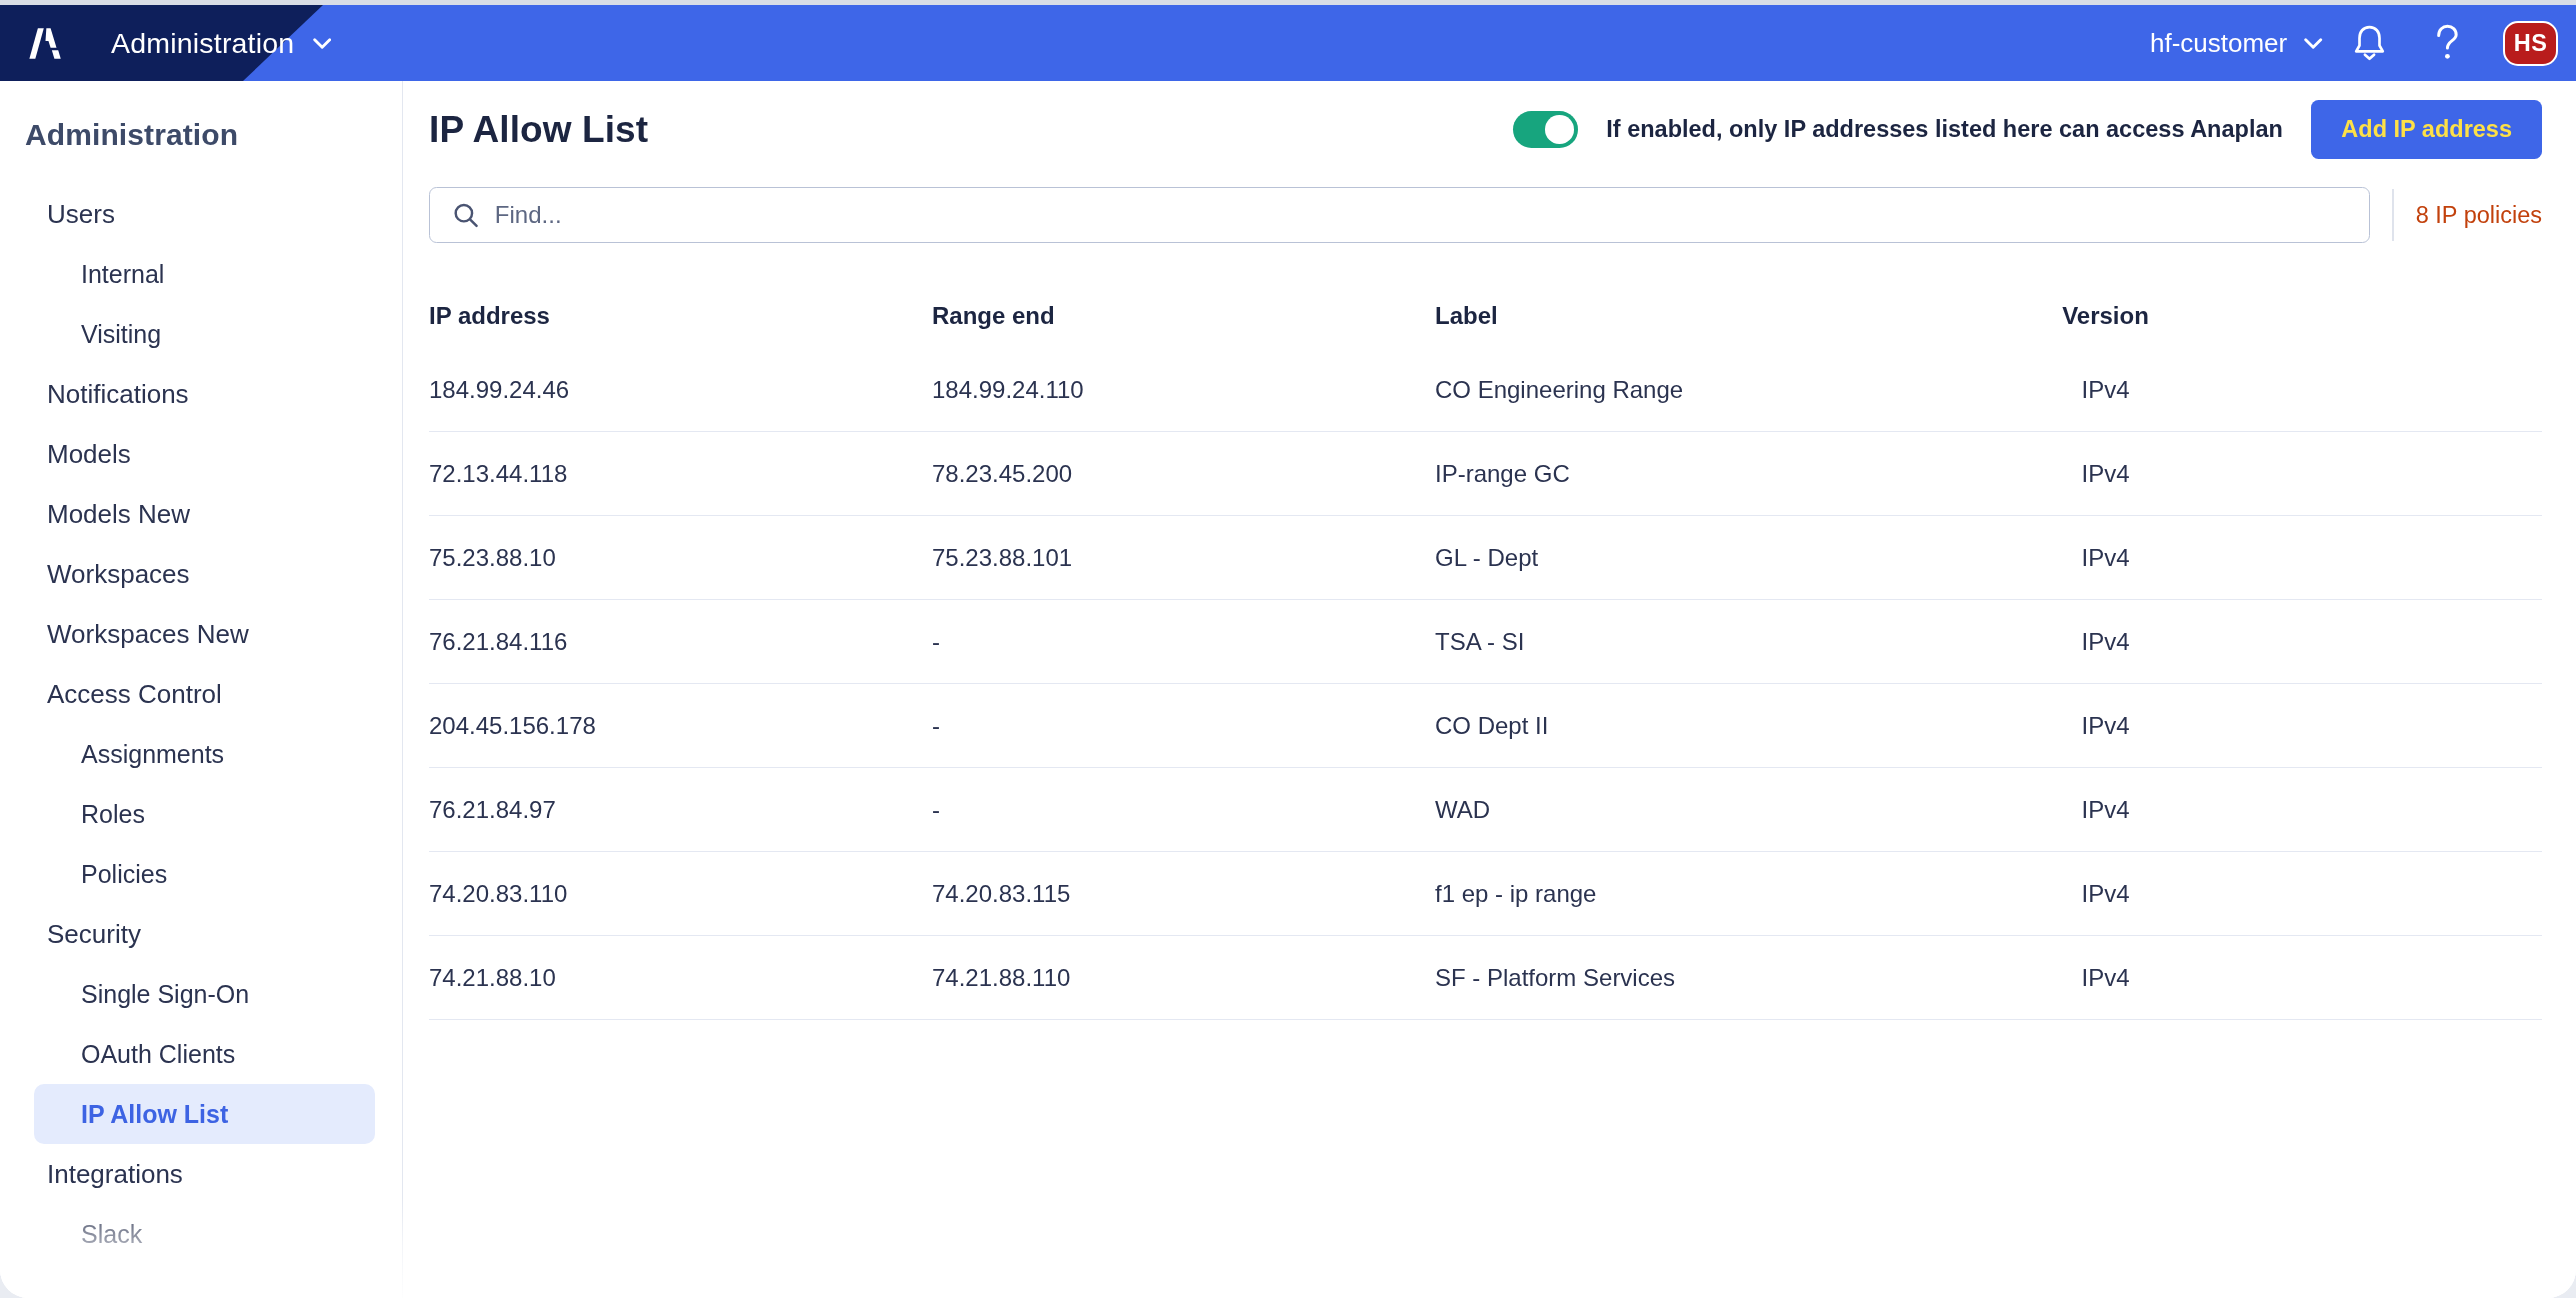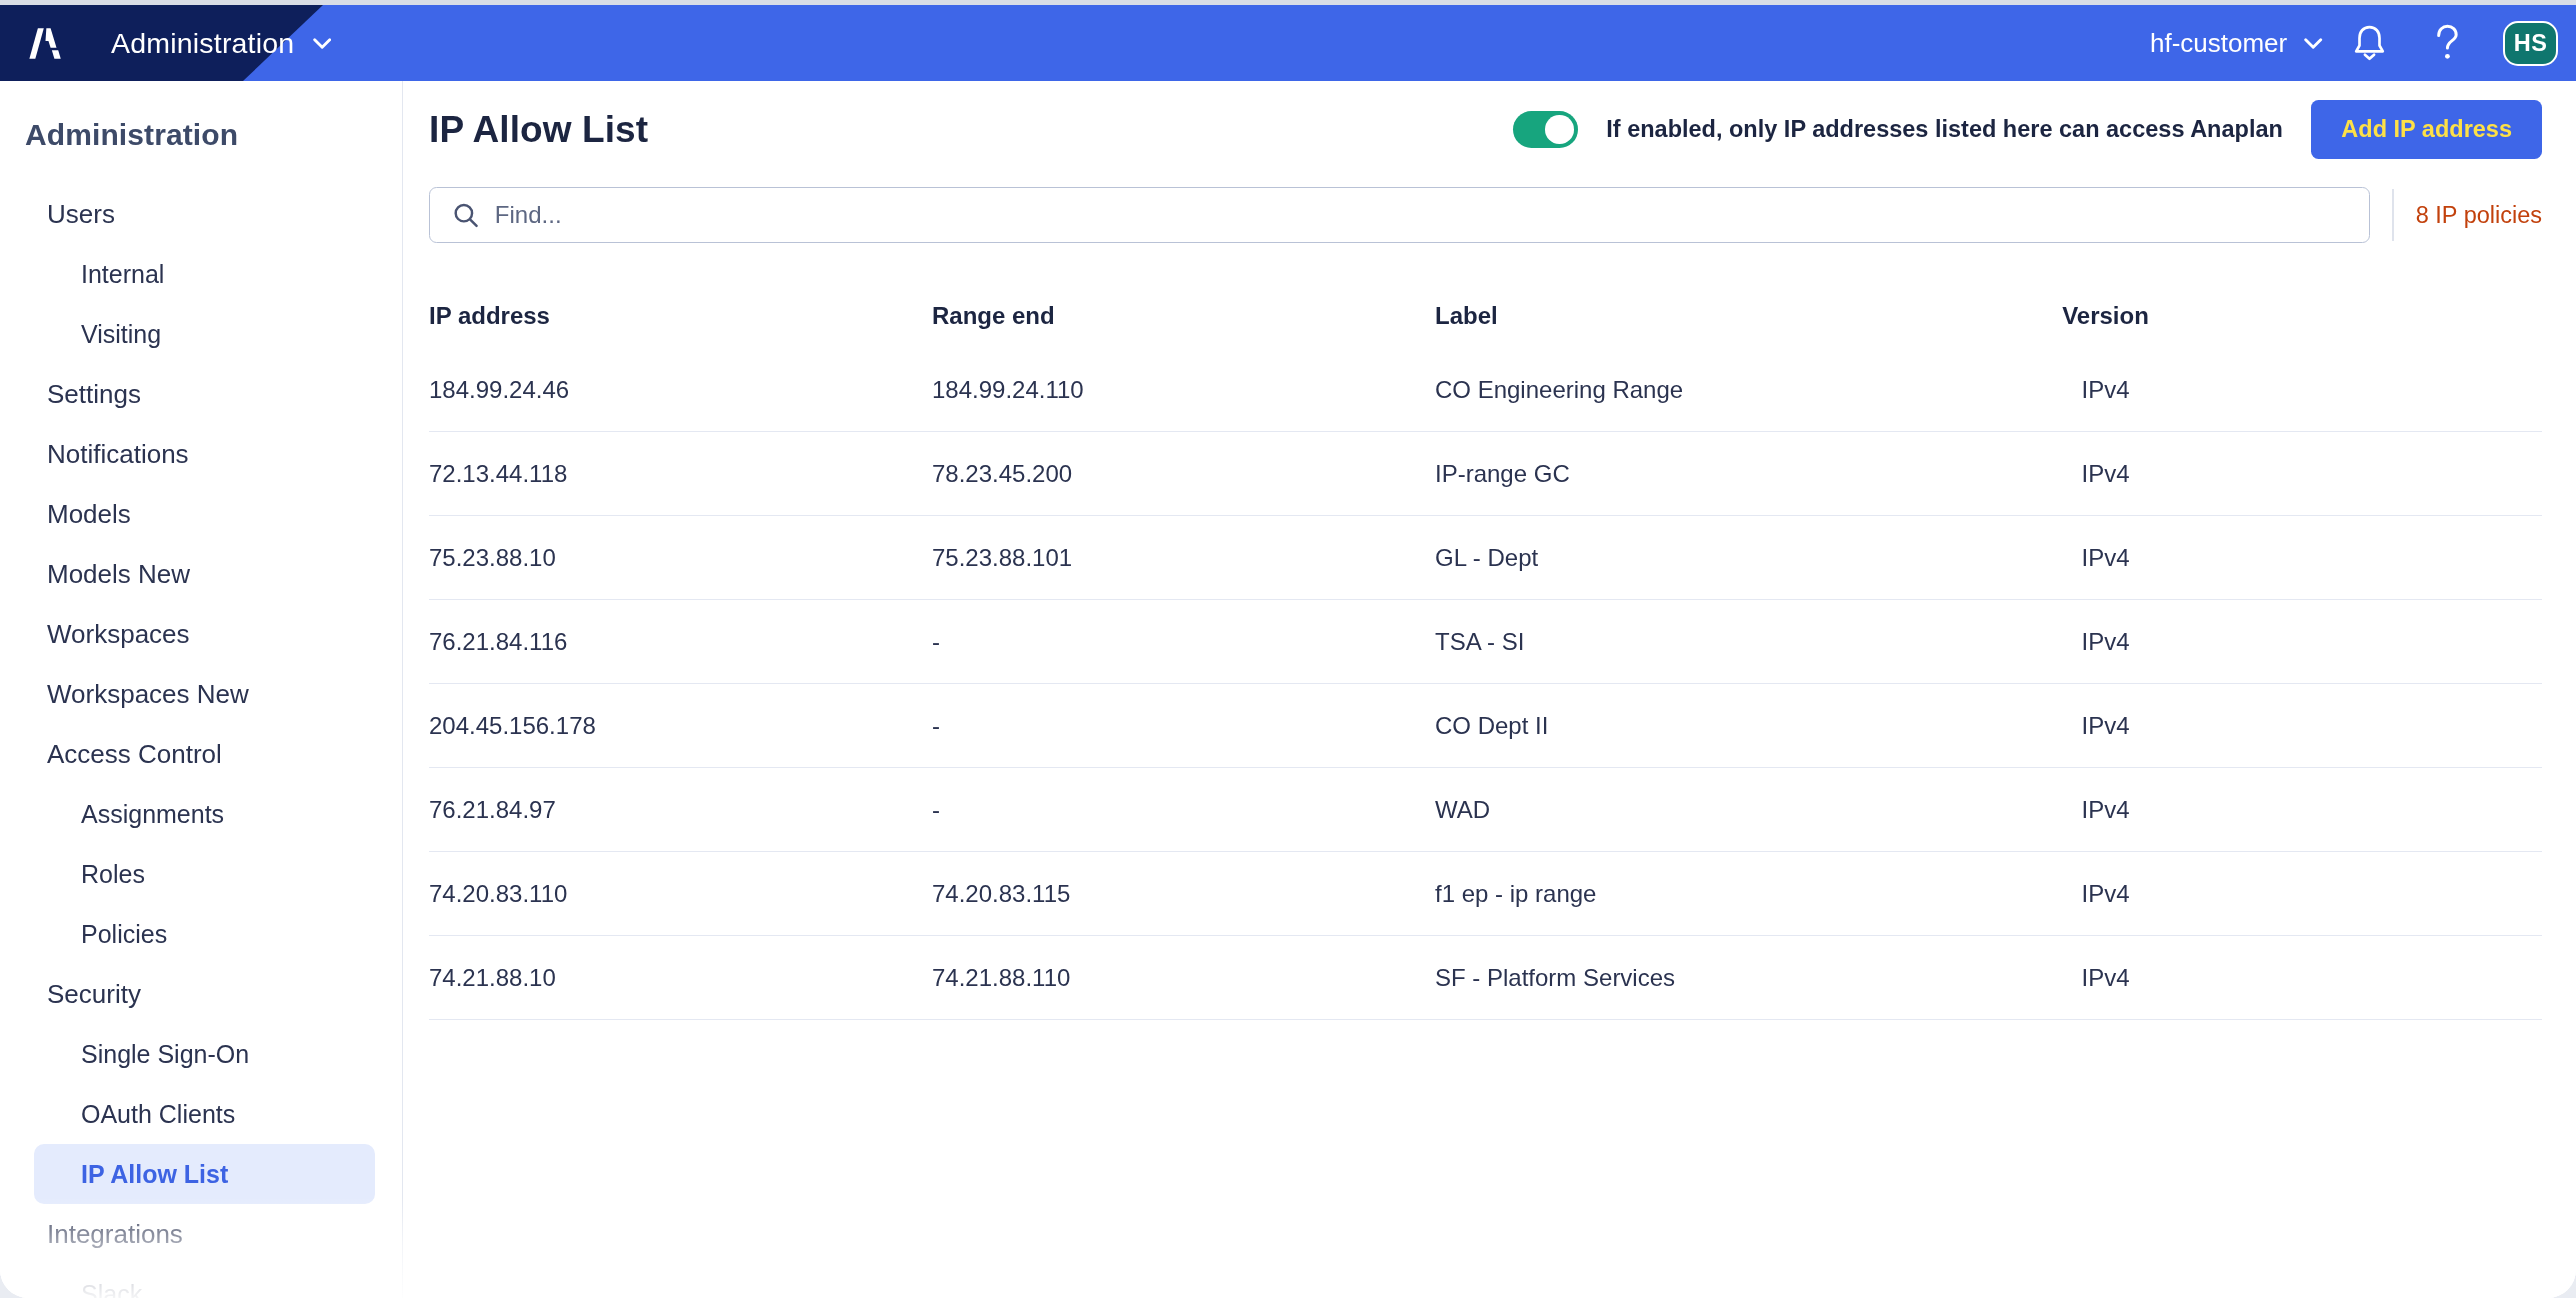--- a/index.html
+++ b/index.html
@@ -67,21 +67,21 @@
     display:flex; align-items:center; justify-content:center;
     cursor:pointer;
   }
   .avatar-wrap {
     width:91px; height:76px;
     display:flex; align-items:center; justify-content:center;
     cursor:pointer;
   }
   .avatar {
     width:55px; height:45px; border-radius:15px;
-    background:#0f766e; border:2.5px solid #ffffff;
+    background:#b91c1c; border:2.5px solid #ffffff;
     display:flex; align-items:center; justify-content:center;
     color:#ffffff; font-size:23.5px; font-weight:700; letter-spacing:0.4px;
   }
 
   
   .shell {
     position:absolute; top:81px; left:0;
     width:2576px; height:1217px;
     background:#ffffff;
     border-bottom-left-radius:28.5px;
@@ -244,21 +244,20 @@
   </div>
 
   <div class="shell">
 
     <nav class="sidebar">
       <div class="side-title">Administration</div>
       <div id="sidebar-items">
           <div class="side-item">Users</div>
           <div class="side-item child">Internal</div>
           <div class="side-item child">Visiting</div>
-          <div class="side-item">Settings</div>
           <div class="side-item">Notifications</div>
           <div class="side-item">Models</div>
           <div class="side-item">Models New</div>
           <div class="side-item">Workspaces</div>
           <div class="side-item">Workspaces New</div>
           <div class="side-item">Access Control</div>
           <div class="side-item child">Assignments</div>
           <div class="side-item child">Roles</div>
           <div class="side-item child">Policies</div>
           <div class="side-item">Security</div>

